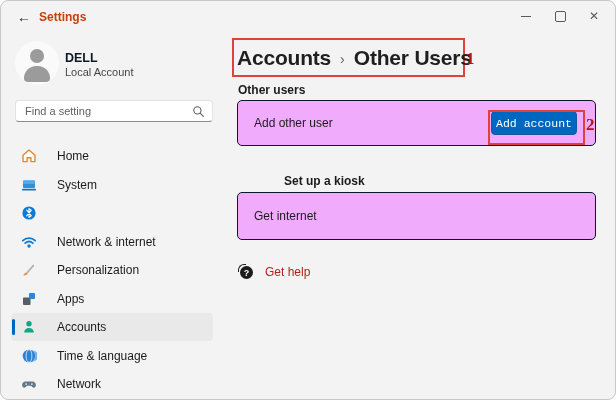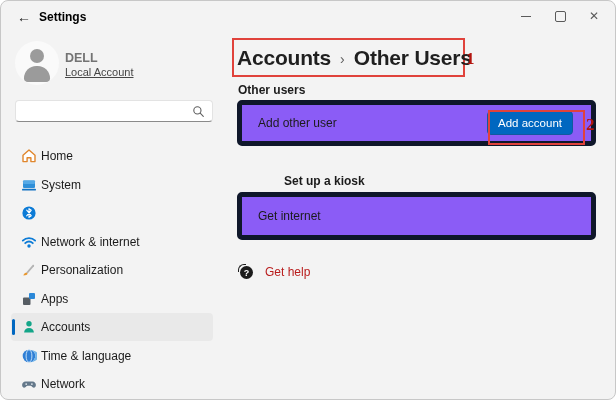--- a/index.html
+++ b/index.html
@@ -4,73 +4,73 @@
 <style>
   html,body{margin:0;padding:0;background:#ffffff;}
   body{width:616px;height:400px;position:relative;font-family:"Liberation Sans",sans-serif;
        -webkit-font-smoothing:antialiased;}
   .window{position:absolute;left:0;top:0;width:616px;height:400px;box-sizing:border-box;
           background:#f3f3f3;border:1px solid #c7c7c7;border-radius:8px;overflow:hidden;}
 
   
   .back-btn{position:absolute;left:12px;top:5px;width:22px;height:22px;display:flex;
             align-items:center;justify-content:center;font-size:14px;color:#1b1b1b;border-radius:4px;cursor:pointer;}
-  .app-title{position:absolute;left:38px;top:9px;font-size:12px;font-weight:700;color:#000000;}
+  .app-title{position:absolute;left:38px;top:9px;font-size:12px;font-weight:700;color:#c2410c;}
   .win-controls{position:absolute;right:4px;top:4px;display:flex;}
   .win-btn{width:34px;height:22px;display:flex;align-items:center;justify-content:center;color:#5a5a5a;}
   .glyph-min{width:10px;height:1px;background:#5a5a5a;display:block;}
   .glyph-max{width:9px;height:9px;border:1px solid #5a5a5a;border-radius:2px;display:block;}
   .glyph-close{font-size:12px;line-height:1;color:#5a5a5a;}
 
   
   .avatar{position:absolute;left:14px;top:40px;width:44px;height:44px;border-radius:50%;
           background:#fafafa;overflow:hidden;}
   .avatar .head{position:absolute;left:15px;top:8px;width:14px;height:14px;border-radius:50%;background:#9b9b9b;}
   .avatar .body{position:absolute;left:9px;top:25px;width:26px;height:16px;border-radius:13px 13px 4px 4px;background:#9b9b9b;}
-  .profile-name{position:absolute;left:64px;top:50px;font-size:12.5px;font-weight:700;color:#737373;text-align:right;}
-  .profile-type{position:absolute;left:64px;top:65px;font-size:11px;color:#464646;text-decoration:underline;}
+  .profile-name{position:absolute;left:64px;top:50px;font-size:12.5px;font-weight:700;color:#0f172a;text-align:right;}
+  .profile-type{position:absolute;left:64px;top:65px;font-size:11px;color:#464646;}
 
   
   .search{position:absolute;left:14px;top:99px;width:198px;height:22px;box-sizing:border-box;
           background:#ffffff;border:1px solid #e3e3e3;border-bottom:1px solid #8a8a8a;border-radius:4px;}
   .search input{position:absolute;left:0;top:0;width:170px;height:20px;border:none;outline:none;
           background:transparent;font-family:"Liberation Sans",sans-serif;font-size:11px;color:#1b1b1b;padding:0 0 0 9px;}
   .search input::placeholder{color:#616161;}
   .search .mag{position:absolute;right:7px;top:4px;width:13px;height:13px;}
 
   
   .nav{position:absolute;left:10px;top:141px;width:202px;}
   .nav-item{position:relative;height:28px;margin-bottom:0.5px;display:flex;align-items:center;
-            padding-left:10px;gap:4px;border-radius:4px;box-sizing:border-box;cursor:pointer;
+            padding-left:10px;gap:20px;border-radius:4px;box-sizing:border-box;cursor:pointer;
             font-size:12px;color:#1b1b1b;}
   .nav-item.selected{background:#e9e9e9;}
   .nav-item.selected::before{content:"";position:absolute;left:1px;top:6px;width:3px;height:16px;
             border-radius:3px;background:#0067c0;}
   .nav-ico{width:16px;height:16px;flex:0 0 16px;display:block;}
 
   
   .anno-box1{position:absolute;left:231px;top:37px;width:229px;height:35px;
              border:2px solid #e0423b;display:flex;align-items:center;}
   .breadcrumb{display:flex;align-items:center;padding-left:3px;white-space:nowrap;}
   .bc-parent,.bc-current{font-size:21px;font-weight:700;color:#1f1f1f;letter-spacing:-0.2px;}
   .bc-sep{font-size:14px;color:#5f5f5f;margin:2px 9px 0 9px;}
   .anno-num{font-family:"Liberation Serif",serif;font-weight:700;font-size:17px;color:#b3140e;}
   .anno-1{position:absolute;left:465px;top:48px;}
   .anno-2{position:absolute;left:585px;top:114px;}
   .sec-heading{position:absolute;font-size:12px;font-weight:700;color:#1b1b1b;}
   .h1{left:237px;top:82px;}
   .h2{left:237px;top:173px;margin-left:46px;}
-  .card{position:absolute;left:236px;width:359px;box-sizing:border-box;background:#8b5cf6;
-        border:5px solid #0f172a;border-radius:5px;display:flex;align-items:center;padding:0 16px;}
+  .card{position:absolute;left:236px;width:359px;box-sizing:border-box;background:#f0abfc;
+        border:1px solid #0f172a;border-radius:5px;display:flex;align-items:center;padding:0 16px;}
   .card1{top:99px;height:46px;}
   .card2{top:191px;height:48px;cursor:pointer;}
   .row-label{font-size:12px;color:#1b1b1b;}
   .accent-btn{position:absolute;right:18px;top:50%;transform:translateY(-50%);
         width:86px;height:24px;background:#0067c0;border:1px solid #12599e;border-radius:4px;
-        color:#ffffff;font-family:Liberation Sans, sans-serif;font-size:11.5px;cursor:pointer;
+        color:#ffffff;font-family:Liberation Mono, monospace;font-size:11.5px;cursor:pointer;
         display:flex;align-items:center;justify-content:center;padding:0;}
   .anno-box2{position:absolute;left:487px;top:109px;width:93px;height:31px;
         border:2px solid #e0423b;pointer-events:none;}
   .get-help{position:absolute;left:237px;top:263px;display:flex;align-items:center;gap:11px;cursor:pointer;}
   .help-ico{position:relative;width:16px;height:16px;}
   .help-ico .bubble{position:absolute;left:2px;top:2px;width:13px;height:13px;border-radius:50%;
         background:#1b1b1b;color:#ffffff;font-size:9px;font-weight:700;display:flex;
         align-items:center;justify-content:center;}
   .help-ico .hook{position:absolute;left:0;top:0;width:7px;height:7px;border:1.5px solid #1b1b1b;
         border-right:none;border-bottom:none;border-radius:6px 0 0 0;}
@@ -98,20 +98,21 @@
   </div>
 
   <div class="avatar">
     <div class="head"></div>
     <div class="body"></div>
   </div>
   <div class="profile-name">DELL</div>
   <div class="profile-type">Local Account</div>
 
   <div class="search">
+    <input type="text" placeholder="Find a setting" style="">
     <svg class="mag" viewBox="0 0 13 13">
       <circle cx="5.4" cy="5.4" r="3.6" fill="none" stroke="#5f5f5f" stroke-width="1.1"></circle>
       <line x1="8.2" y1="8.2" x2="11.3" y2="11.3" stroke="#5f5f5f" stroke-width="1.1" stroke-linecap="round"></line>
     </svg>
   </div>
 
   <div class="nav">
 
     <div class="nav-item">
       <svg class="nav-ico" viewBox="0 0 16 16">

